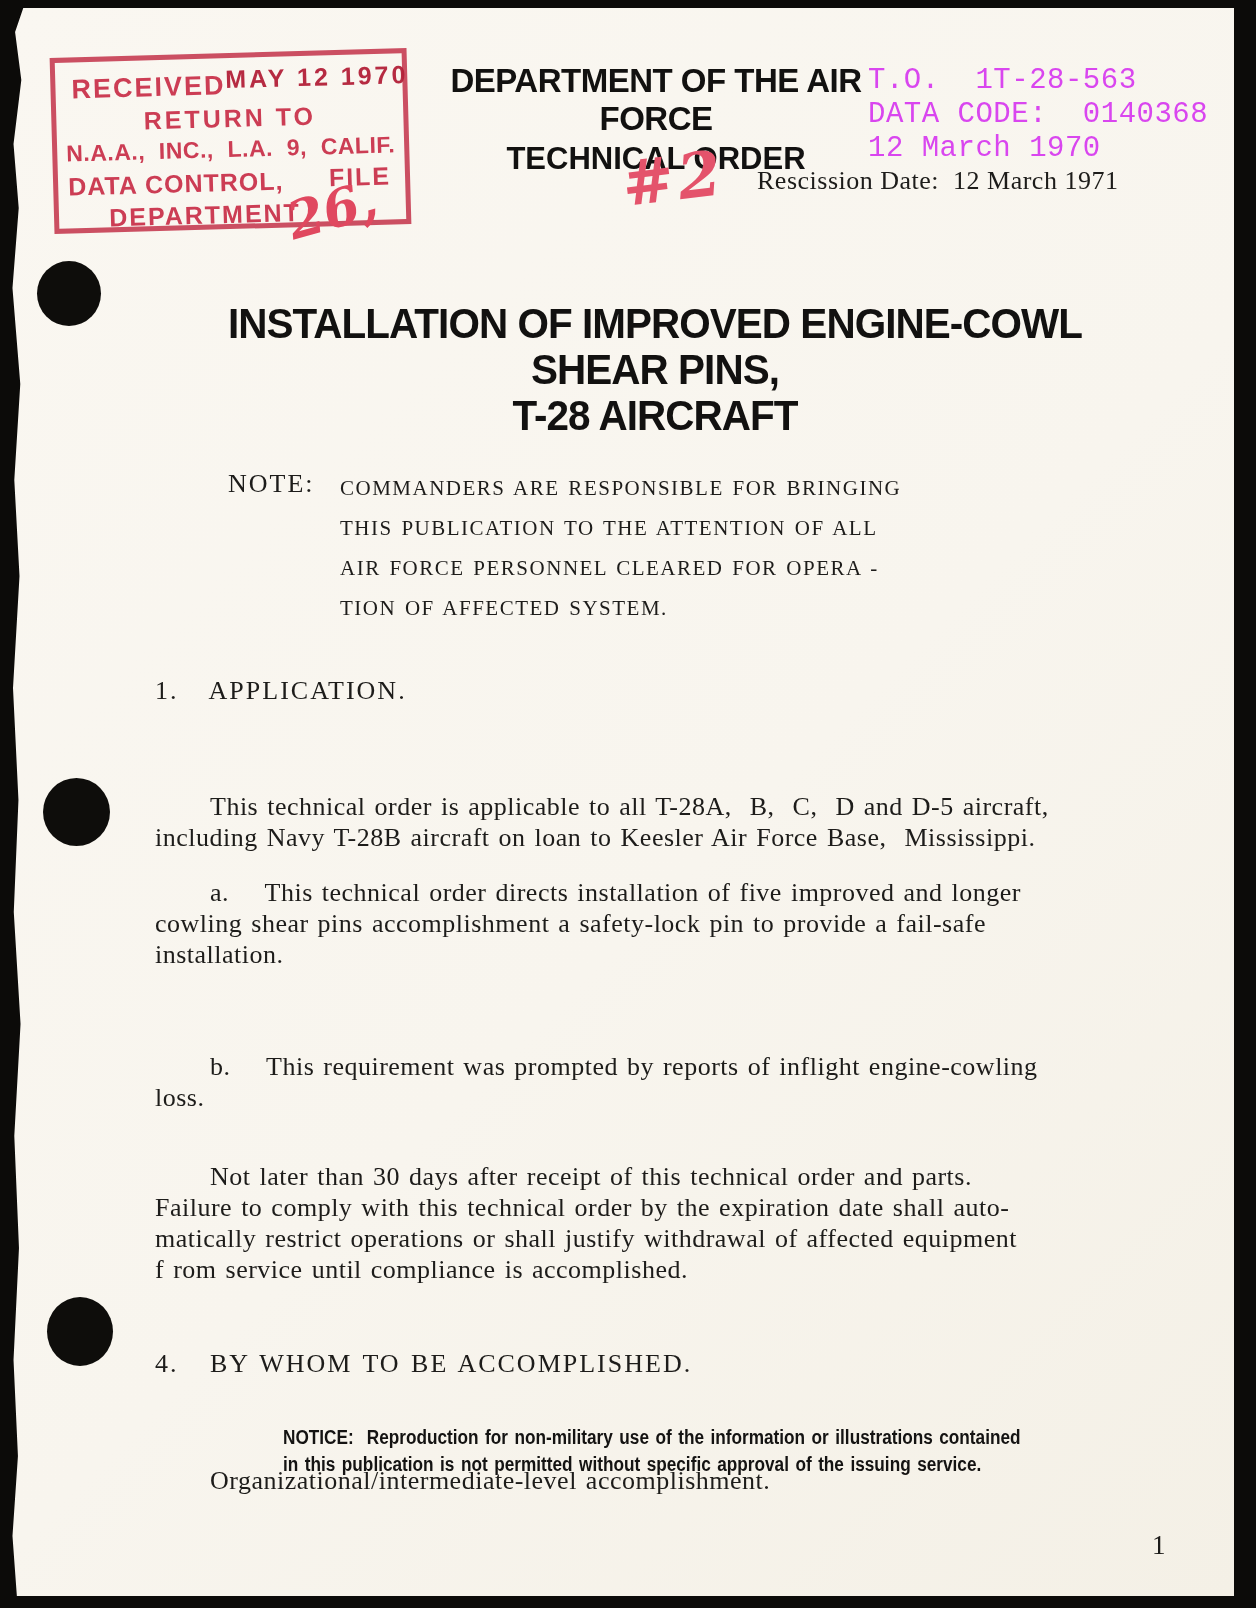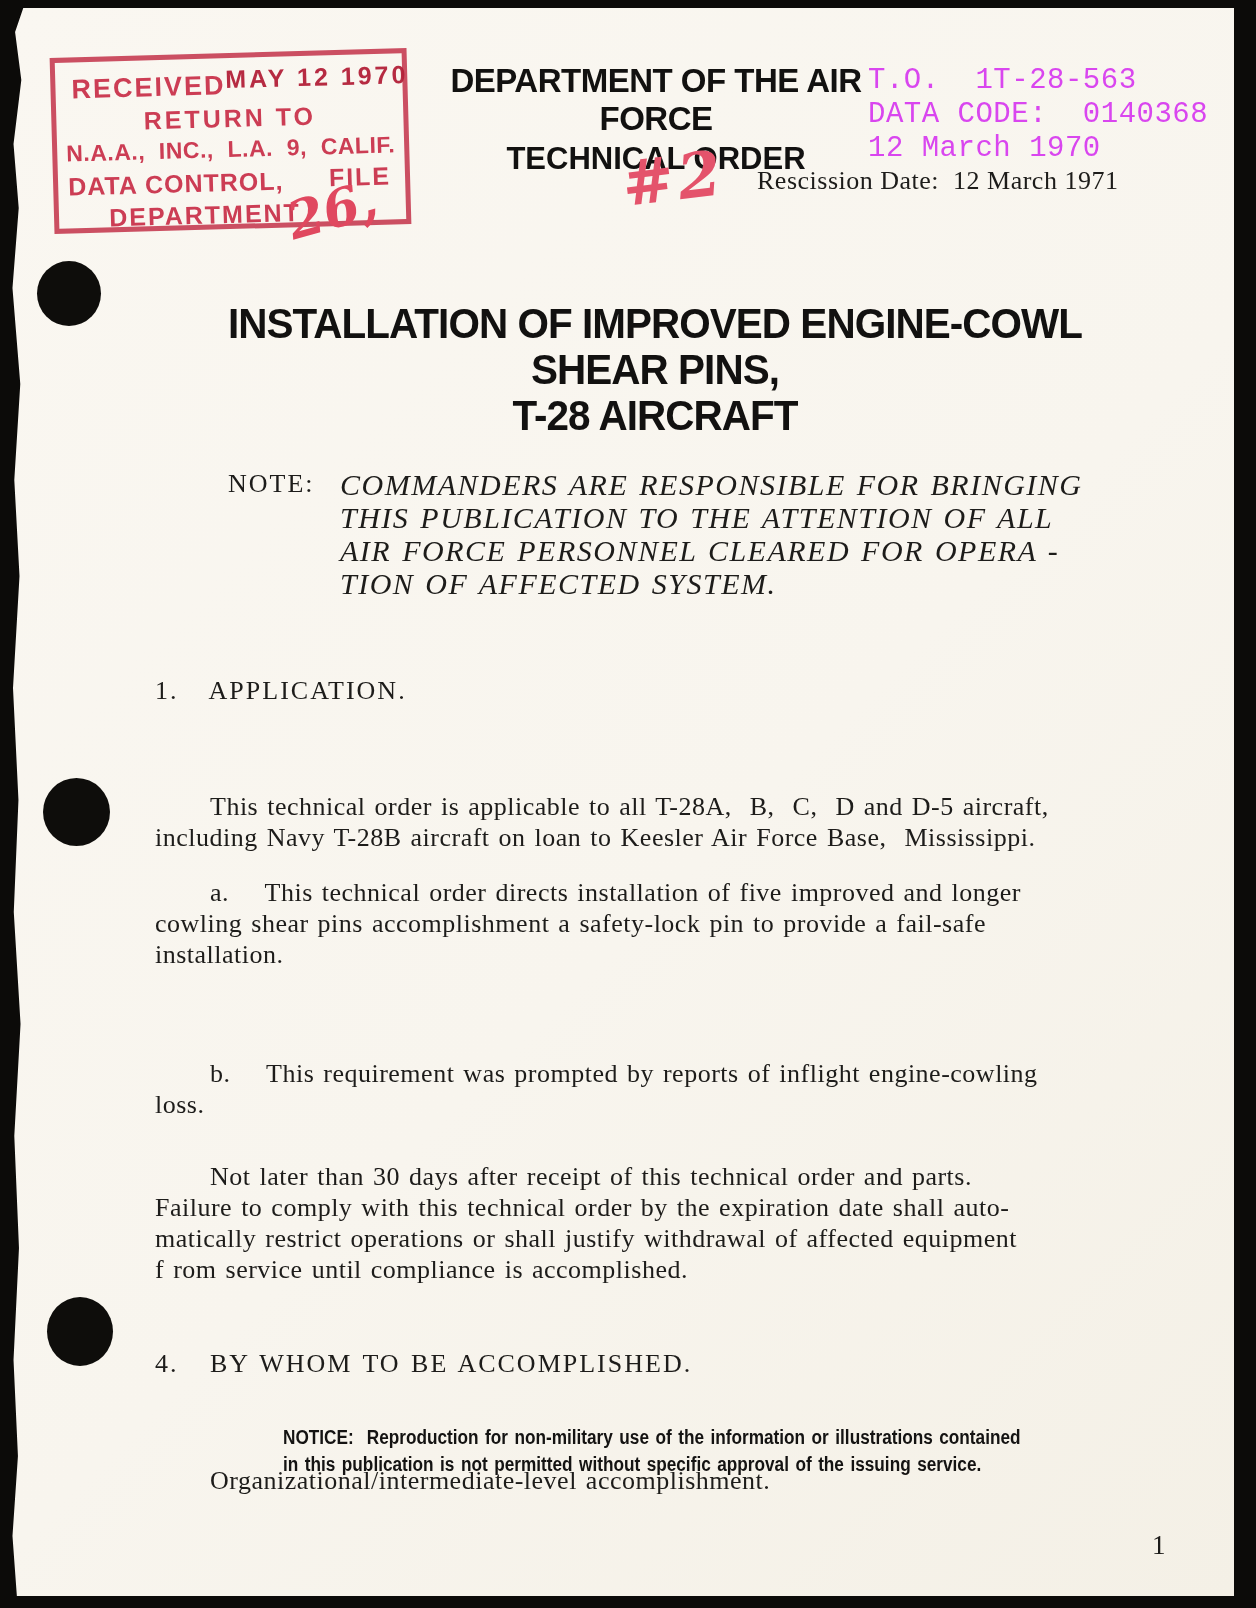--- a/index.html
+++ b/index.html
@@ -37,21 +37,21 @@
     font-size:26px;line-height:31px;
     letter-spacing:0.5px;word-spacing:2px;
     white-space:pre-wrap;
   }
   .sec{left:155px;width:1000px;}
   .sec-heading{letter-spacing:2px;}
   .para{text-indent:55px;}
 
   .note-block{left:228px;top:468px;display:flex;}
   .note-label{width:112px;flex:none;letter-spacing:2px;}
-  .note-lines{letter-spacing:1.5px;line-height:33px;font-size:30px;font-style:italic;}
+  .note-lines{letter-spacing:1.5px;line-height:40px;font-size:21px;}
 
   
   .print{font-family:"Liberation Sans", sans-serif;font-weight:800;color:#121110;}
   .hdr-left{left:424px;top:62px;width:464px;text-align:center;}
   .hdr-dept{font-size:33px;letter-spacing:-0.5px;line-height:38px;}
   .hdr-to{font-size:31px;letter-spacing:0px;line-height:36px;margin-top:3px;}
   .hdr-right{left:868px;top:64px;}
   .hdr-right div{font-size:29px;line-height:34px;letter-spacing:0.5px;white-space:pre-wrap;color:#d946ef;font-family:Liberation Mono, monospace;}
   .rescission{left:757px;top:166px;font-size:26px;letter-spacing:0.5px;white-space:pre-wrap;color:#1d1c1a;}
 
@@ -145,21 +145,21 @@
   <div class="abs sec tw" style="top:613px;">
     <div class="sec-heading">1.   APPLICATION.</div>
     <div class="para" style="margin-top:23px;">This technical order is applicable to all T-28A,  B,  C,  D and D-5 aircraft,
 including Navy T-28B aircraft on loan to Keesler Air Force Base,  Mississippi.</div>
   </div>
 
   <div class="abs sec tw" style="top:783px;">
     <div class="para" style="margin-top:32px;">a.    This technical order directs installation of five improved and longer
 cowling shear pins accomplishment a safety-lock pin to provide a fail-safe
 installation.</div>
-    <div class="para" style="margin-top:26px;">b.    This requirement was prompted by reports of inflight engine-cowling
+    <div class="para" style="margin-top:19px;">b.    This requirement was prompted by reports of inflight engine-cowling
 loss.</div>
   </div>
 
   <div class="abs sec tw" style="top:1067px;">
     <div class="para" style="margin-top:32px;">Not later than 30 days after receipt of this technical order and parts.
 Failure to comply with this technical order by the expiration date shall auto-
 matically restrict operations or shall justify withdrawal of affected equipment
 f rom service until compliance is accomplished.</div>
   </div>
 

